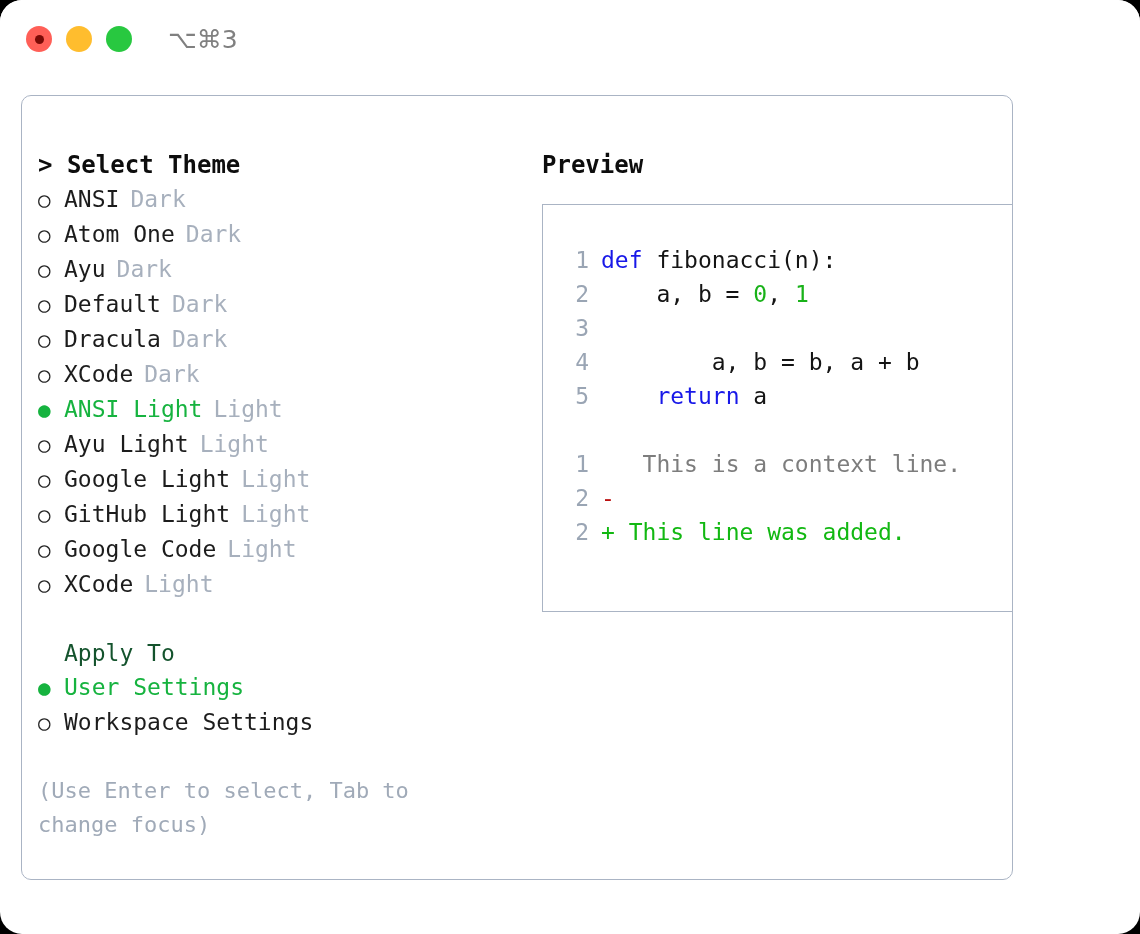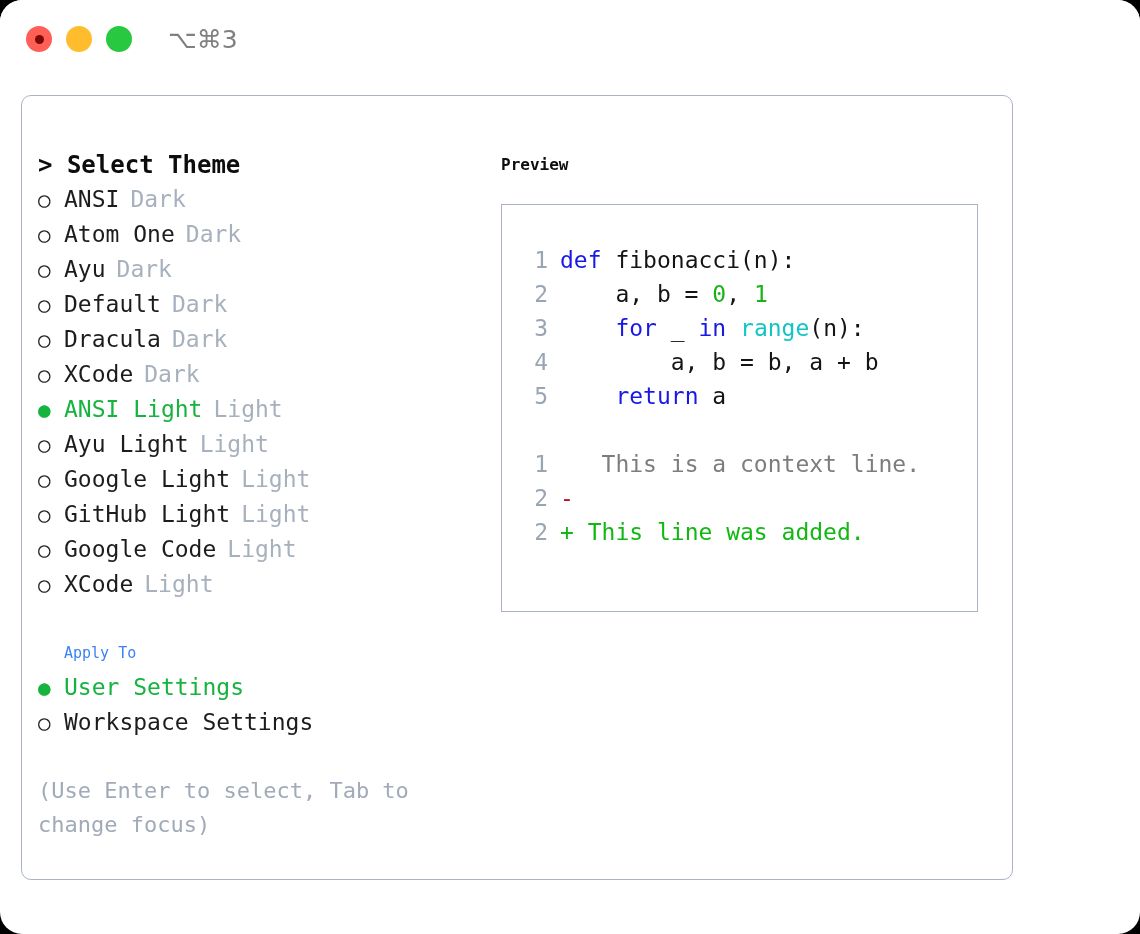--- a/index.html
+++ b/index.html
@@ -77,20 +77,21 @@
     border-radius: 10px;
     background: #ffffff;
     overflow: hidden;
   }
 
   #panel-inner {
     position: relative;
     width: 100%;
     height: 100%;
     display: flex;
+    gap: 41px;
   }
 
   
   #left-col {
     width: 470px;
     padding: 52px 0 0 16px;
     flex: none;
   }
 
   .section-head {
@@ -119,22 +120,22 @@
   .opt-row.selected .opt-name { color: #16b33f; }
   .opt-kind {
     color: #a7b0bd;
     margin-left: 11px;
   }
   .opt-row.selected .opt-kind { color: #a7b0bd; }
 
   .spacer-row { height: 34px; }
 
   .apply-head {
-    font-size: 15px;
-    color: #3b82f6;
+    font-size: 23px;
+    color: #14532d;
     line-height: 34px;
     padding-left: 26px;
     white-space: pre;
   }
 
   #hint {
     margin-top: 34px;
     font-size: 22px;
     line-height: 34px;
     color: #a0aab8;
@@ -143,21 +144,21 @@
   }
 
   
   #right-col {
     flex: 1;
     padding: 52px 0 0 9px;
     position: relative;
   }
 
   .preview-head {
-    font-size: 16px;
+    font-size: 24px;
     font-weight: bold;
     color: #0d0d0d;
     line-height: 34px;
     white-space: pre;
   }
 
   #preview-box {
     margin-top: 22px;
     width: 477px;
     height: 408px;
@@ -241,21 +242,21 @@
         <div id="hint">(Use Enter to select, Tab to change focus)</div>
       </div>
 
       <div id="right-col">
         <div class="preview-head">Preview</div>
 
         <div id="preview-box">
           <div id="code-block">
               <div class="code-line"><span class="lineno">1</span><span class="code-text"><span class="tok-kw">def</span><span class="tok-plain"> fibonacci(n):</span></span></div>
               <div class="code-line"><span class="lineno">2</span><span class="code-text"><span class="tok-plain">    a, b = </span><span class="tok-num">0</span><span class="tok-plain">, </span><span class="tok-num">1</span></span></div>
-              <div class="code-line"><span class="lineno">3</span><span class="code-text"><span class="tok-plain">    </span><span class="tok-kw">for</span><span class="tok-plain"> _ </span><span class="tok-kw">in</span><span class="tok-plain"> </span><span class="tok-fn">range</span><span class="tok-plain">(n):</span></span></div>
+              <div class="code-line"><span class="lineno">3</span></div>
               <div class="code-line"><span class="lineno">4</span><span class="code-text"><span class="tok-plain">        a, b = b, a + b</span></span></div>
               <div class="code-line"><span class="lineno">5</span><span class="code-text"><span class="tok-plain">    </span><span class="tok-kw">return</span><span class="tok-plain"> a</span></span></div>
             </div>
           <div class="blank-line"></div>
           <div id="diff-block">
               <div class="code-line"><span class="lineno">1</span><span class="diff-ctx"> </span><span class="diff-ctx">  This is a context line.</span></div>
               <div class="code-line"><span class="lineno">2</span><span class="diff-del">-</span></div>
               <div class="code-line"><span class="lineno">2</span><span class="diff-add">+</span><span class="diff-add"> This line was added.</span></div>
             </div>
         </div>

